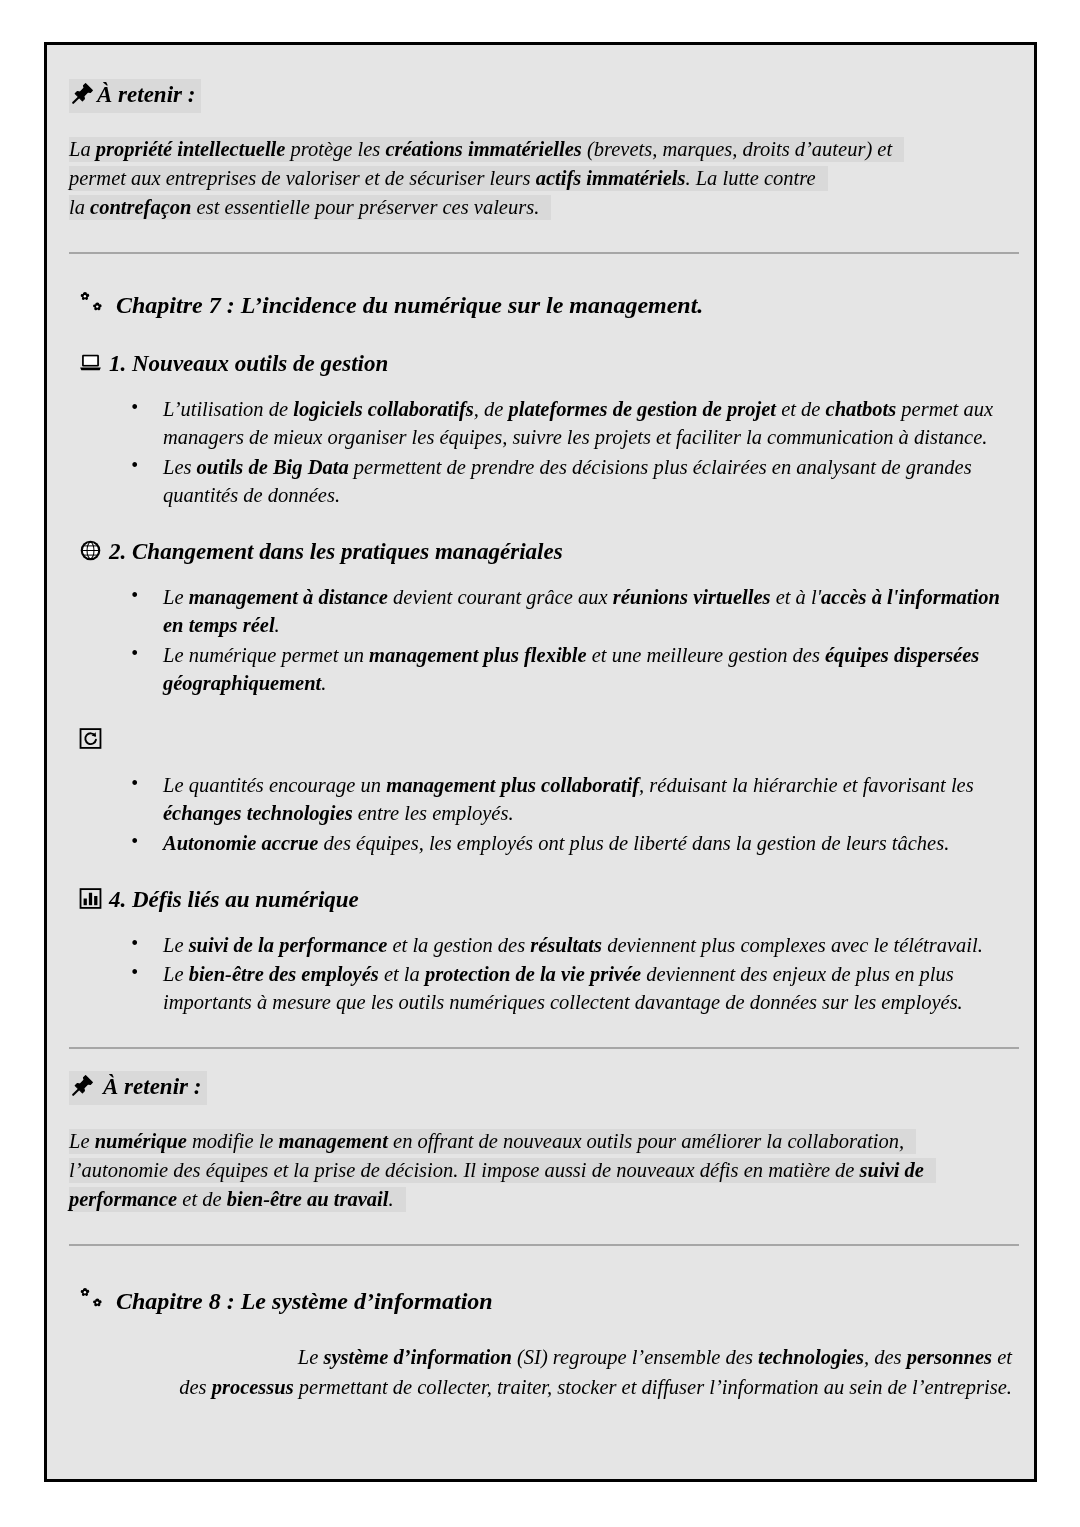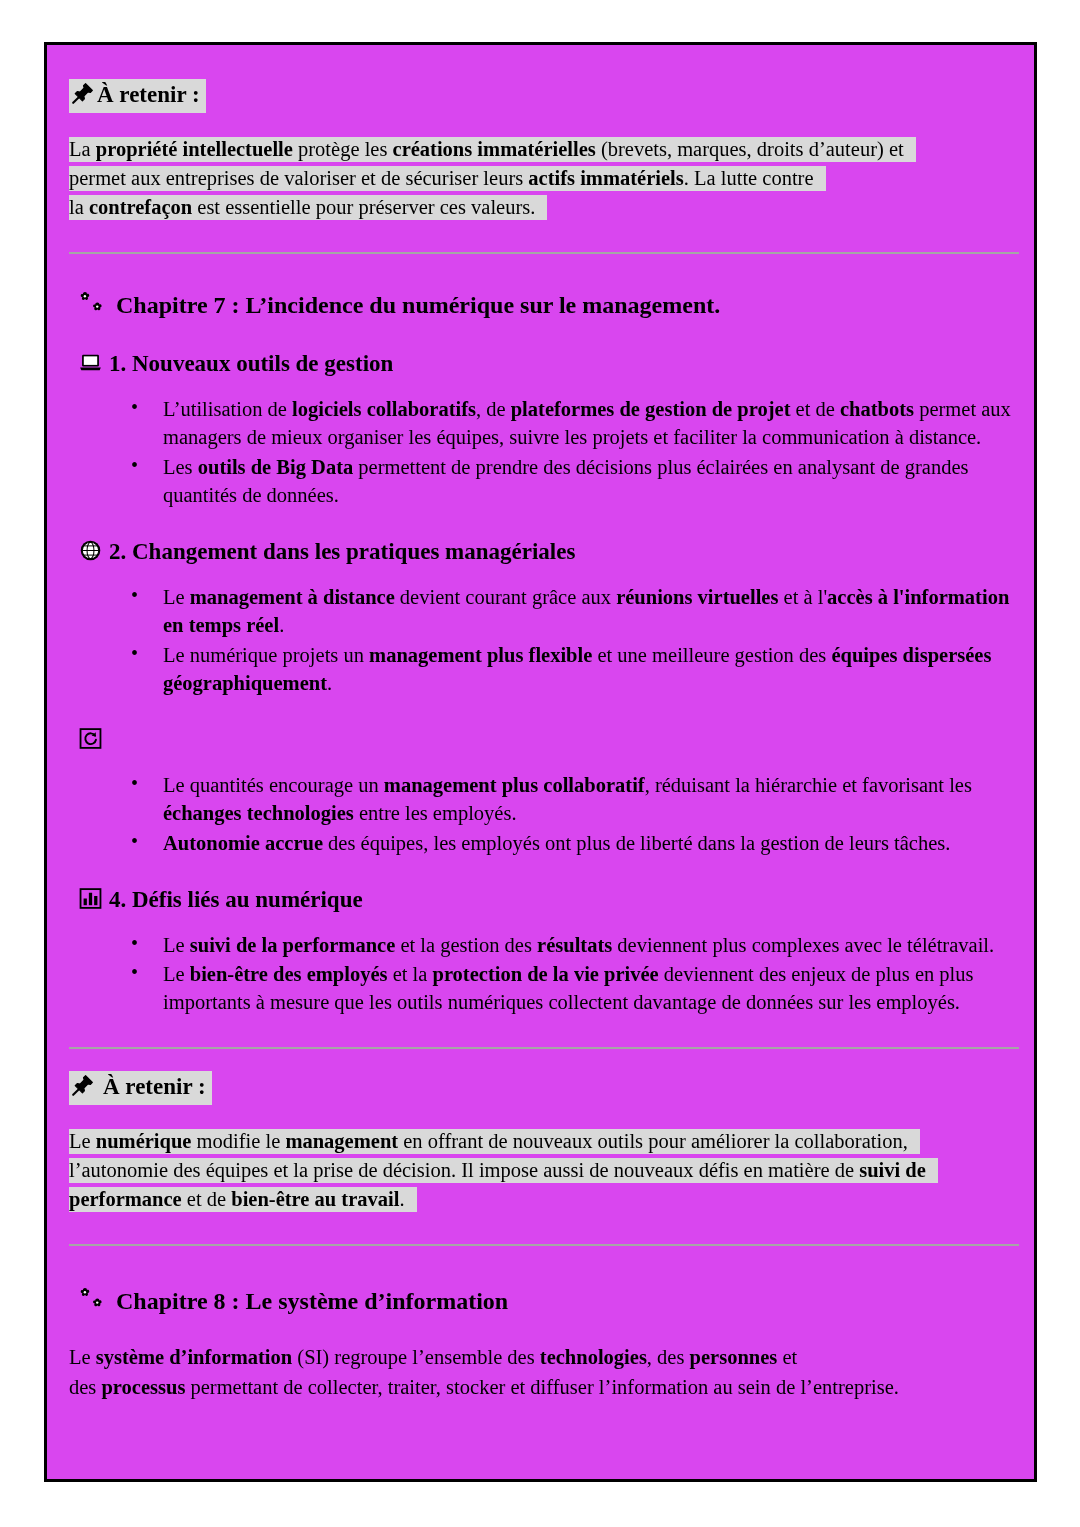--- a/index.html
+++ b/index.html
@@ -16,21 +16,22 @@
     overflow: hidden;
   }
   #page {
     position: absolute;
     left: 44px;
     top: 42px;
     width: 993px;
     height: 1440px;
     border: 3px solid #000000;
     box-sizing: border-box;
-    background: #d946ef;
+    background: #e5e5e5;
+    font-style: italic;
   }
   #content {
     padding: 18px 22px 0 22px;
   }
 
   
   .hl {
     background: #d9d9d9;
     box-decoration-break: clone;
     -webkit-box-decoration-break: clone;
@@ -114,20 +115,21 @@
     top: -1px;
     font-size: 20px;
   }
 
   
   .para {
     font-size: 20.5px;
     line-height: 1.44;
     margin: 26px 0 12px 0;
     max-width: 960px;
+    text-align: right;
   }
   .para .line { display: block; }
 
   
   .rule {
     height: 0;
     border: 0;
     border-top: 2px solid #a6a6a6;
     margin: 30px 0 0 0;
     width: 950px;
@@ -191,21 +193,21 @@
               <circle cx="12" cy="12" r="10.2" fill="#000000"></circle>
               <circle cx="12" cy="12" r="8.6" fill="#ffffff"></circle>
               <circle cx="12" cy="12" r="8.6" fill="none" stroke="#000000" stroke-width="1.1"></circle>
               <ellipse cx="12" cy="12" rx="3.6" ry="8.6" fill="none" stroke="#000000" stroke-width="1.1"></ellipse>
               <line x1="3.4" y1="12" x2="20.6" y2="12" stroke="#000000" stroke-width="1.1"></line>
               <path d="M5.0 7.2 H19.0" stroke="#000000" stroke-width="1.0" fill="none"></path>
               <path d="M5.0 16.8 H19.0" stroke="#000000" stroke-width="1.0" fill="none"></path>
             </svg></span><span>2. Changement dans les pratiques managériales</span></div>
         <ul class="bullets">
           <li><span>Le </span><b>management à distance</b><span> devient courant grâce aux </span><b>réunions virtuelles</b><span> et à l'</span><b>accès à l'information en temps réel</b><span>.</span></li>
-          <li><span>Le numérique projets un </span><b>management plus flexible</b><span> et une meilleure gestion des </span><b>équipes dispersées géographiquement</b><span>.</span></li>
+          <li><span>Le numérique permet un </span><b>management plus flexible</b><span> et une meilleure gestion des </span><b>équipes dispersées géographiquement</b><span>.</span></li>
         </ul>
         <div class="section"><span class="ico"><svg class="glyph" width="23" height="23" viewBox="0 0 24 24">
               <rect x="1.6" y="2.2" width="20.8" height="19.6" fill="none" stroke="#000000" stroke-width="1.9"></rect>
               <path d="M16.8 9.0 a5.6 5.6 0 1 0 0.9 4.3" fill="none" stroke="#000000" stroke-width="2.0" stroke-linecap="round"></path>
               <path d="M17.6 5.4 L17.4 9.8 L13.1 9.2 Z" fill="#000000"></path>
             </svg></span></div>
         <ul class="bullets">
           <li><span>Le quantités encourage un </span><b>management plus collaboratif</b><span>, réduisant la hiérarchie et favorisant les </span><b>échanges technologies</b><span> entre les employés.</span></li>
           <li><b>Autonomie accrue</b><span> des équipes, les employés ont plus de liberté dans la gestion de leurs tâches.</span></li>
         </ul>

